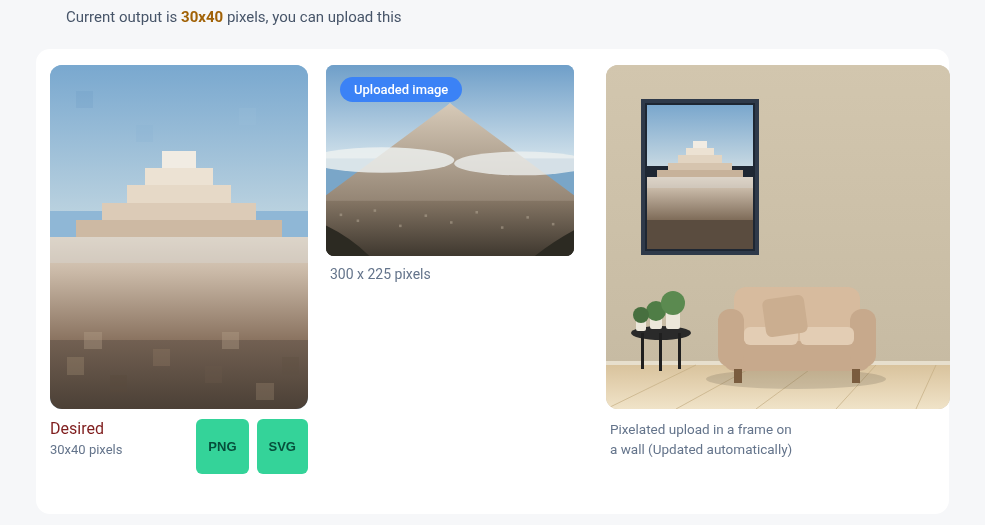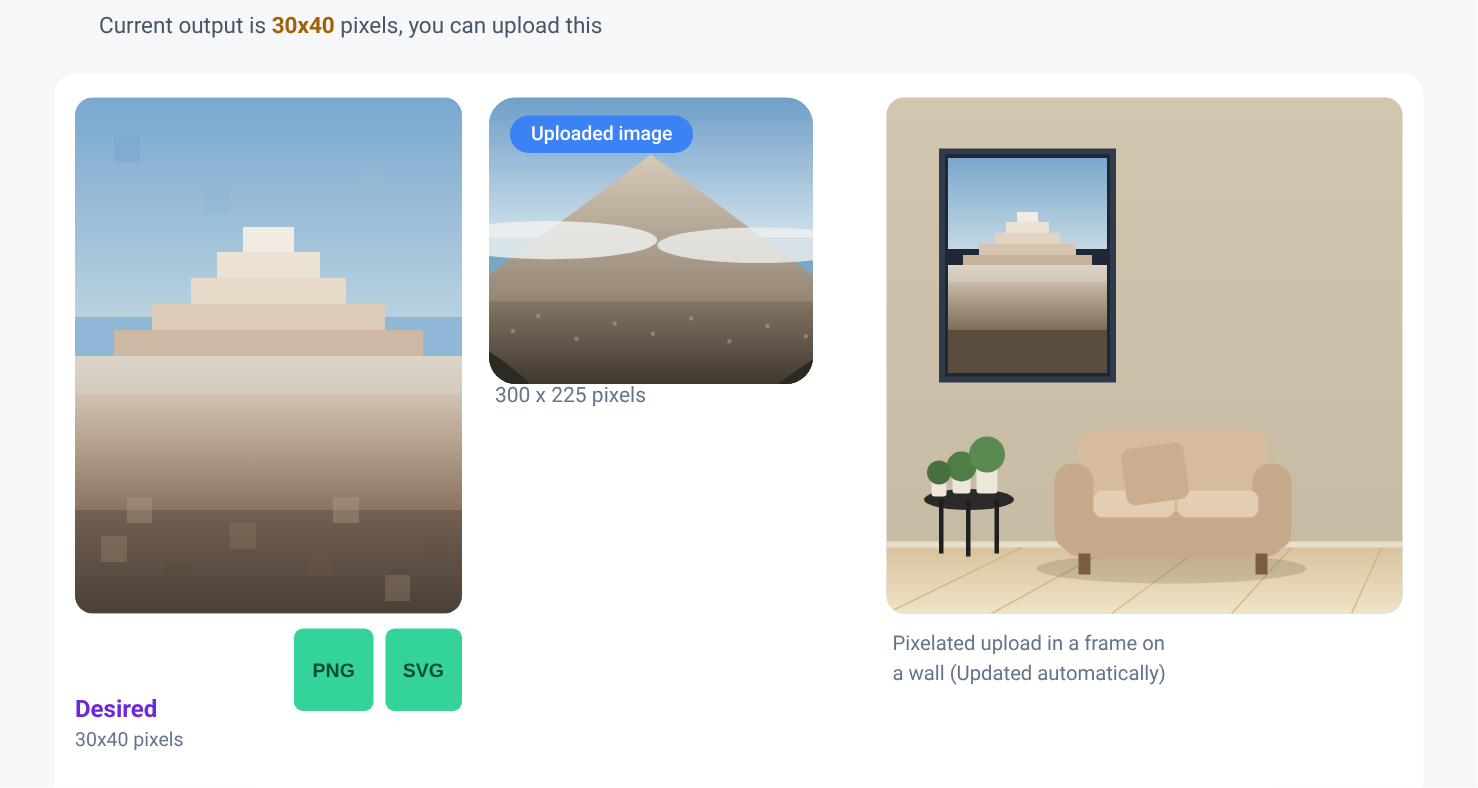--- a/index.html
+++ b/index.html
@@ -47,55 +47,55 @@
     background: #8fb7d6;
   }
   .pix-svg { position: absolute; inset: 0; width: 100%; height: 100%; display: block; }
   .desired-meta {
     margin-top: 10px;
     display: flex;
     justify-content: space-between;
     align-items: flex-start;
     gap: 8px;
   }
-  .desired-title { font-weight: 700; color: #6d28d9; font-size: 16px; margin-top: 44px; }
+  .desired-title { font-weight: 400; color: #7f1d1d; font-size: 16px; }
   .desired-sub { color: #64748b; font-size: 13px; margin-top: 4px; text-align: right; }
   .badges { display: flex; gap: 8px; }
   .badge-btn {
     background: #34d399;
     color: #064e3b;
     font-weight: 600;
     font-size: 13px;
     border: none;
     border-radius: 6px;
     padding: 20px 12px;
     cursor: pointer;
   }
 
   
   .upload-img {
-    width: 216px;
+    width: 248px;
     height: 191px;
-    border-radius: 18px;
+    border-radius: 8px;
     overflow: hidden;
     position: relative;
     background: #7aa6c8;
   }
   .upload-badge {
     position: absolute;
     top: 12px; left: 14px;
     background: #3b82f6;
     color: #fff;
     font-size: 13px;
     font-weight: 500;
     padding: 5px 14px;
     border-radius: 14px;
     z-index: 5;
   }
-  .upload-sub { color: #64748b; font-size: 14px; padding-left: 4px; }
+  .upload-sub { color: #64748b; font-size: 14px; margin-top: 10px; padding-left: 4px; }
 
   
   .wall {
     width: 344px;
     height: 344px;
     border-radius: 12px;
     overflow: hidden;
     position: relative;
     background: #cfc4ae;
   }

